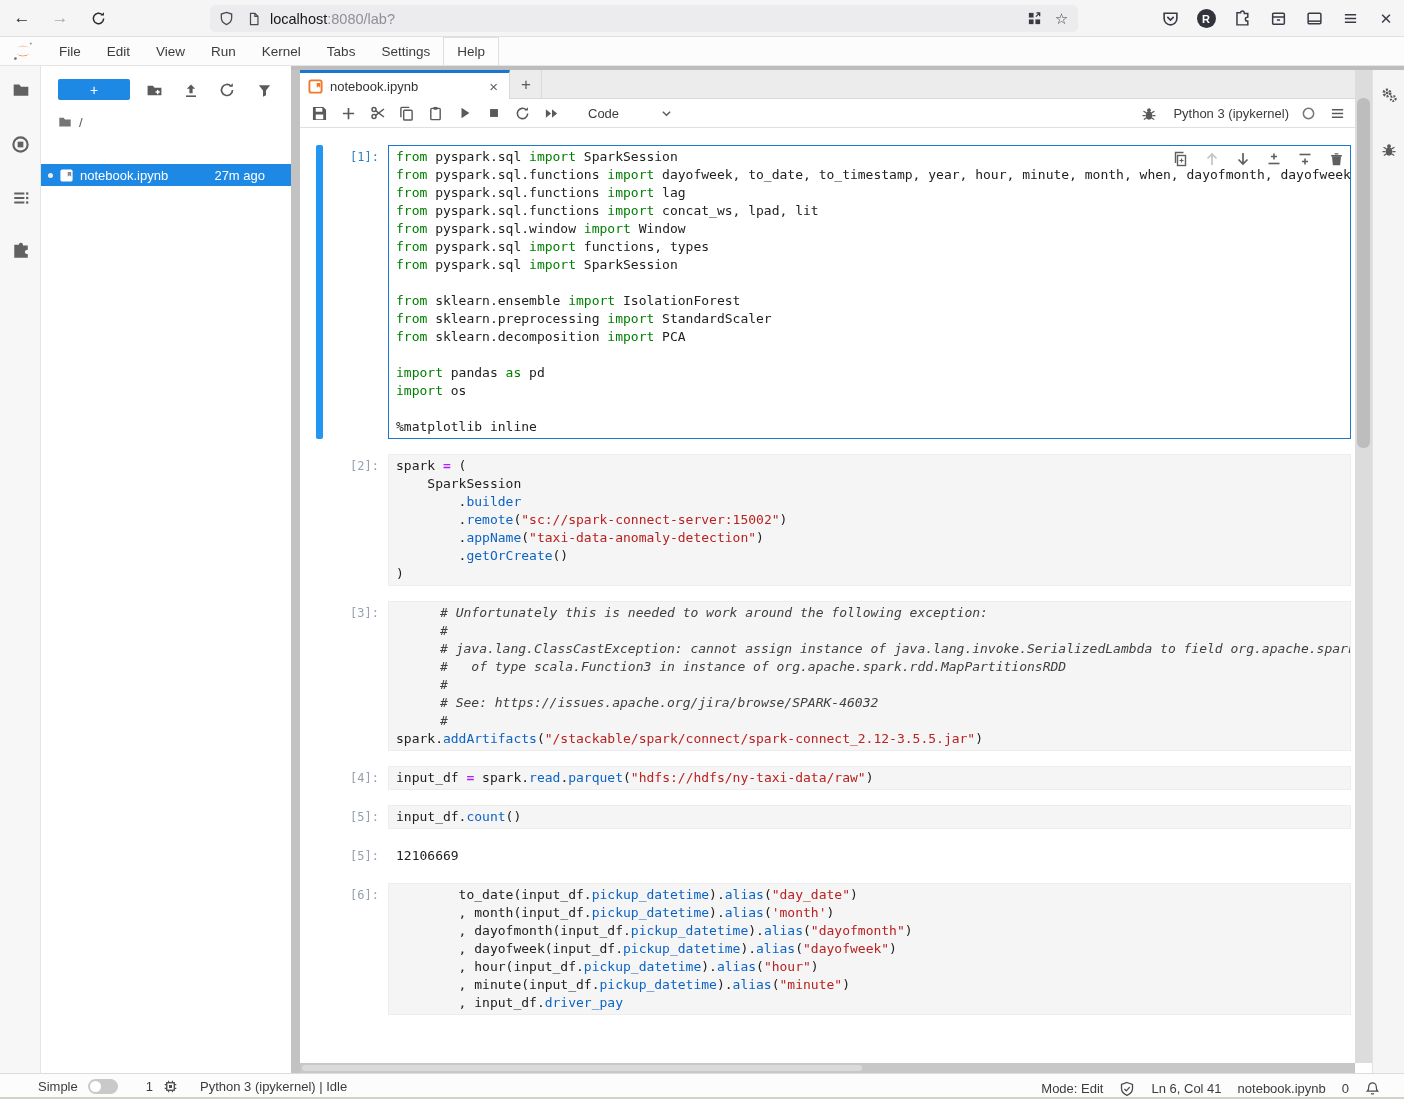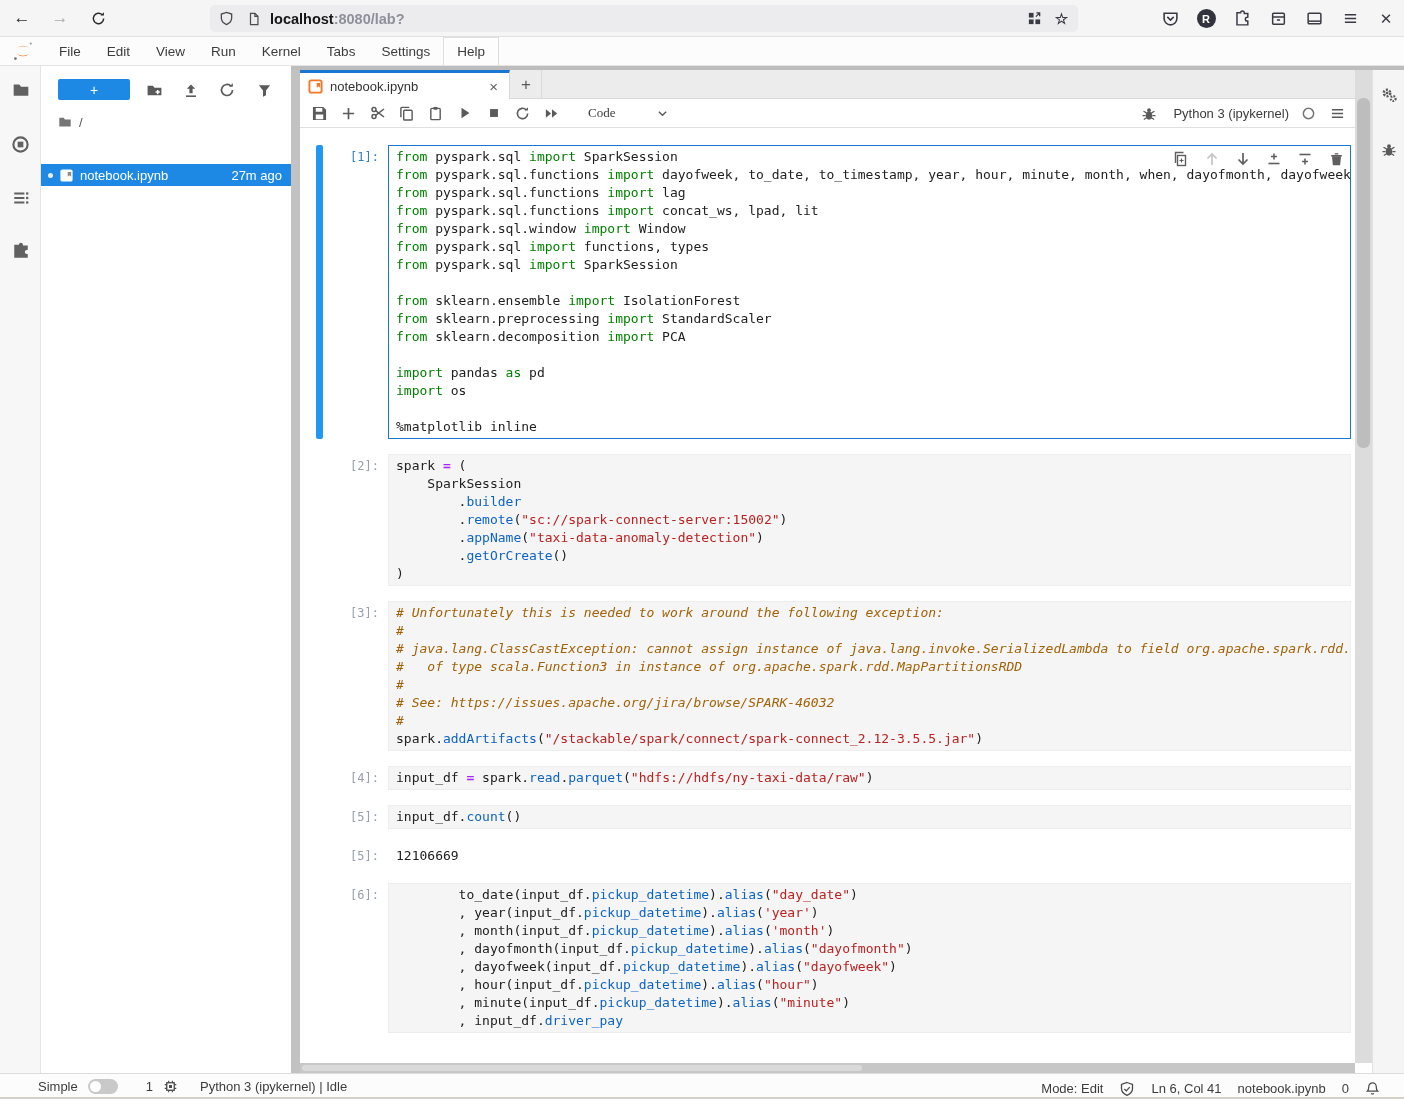--- a/index.html
+++ b/index.html
@@ -3,21 +3,21 @@
 <meta charset="utf-8">
 <style>
   * { margin:0; padding:0; box-sizing:border-box; }
   html,body { width:1404px; height:1099px; background:#fff; font-family:"Liberation Sans",sans-serif; }
   .screen { position:relative; width:1404px; height:1099px; overflow:hidden; background:#fff; }
 
   
   .browser { position:absolute; top:0; left:0; right:0; height:37px; background:#f5f5f6; border-bottom:1px solid #e0e0e2; }
   .nav-btn { position:absolute; top:5px; width:26px; height:26px; display:flex; align-items:center; justify-content:center; color:#2b2b2e; font-size:17px; border-radius:4px; }
   .nav-btn.dim { color:#a7a7ad; }
-  .urlbar { position:absolute; left:210px; top:5px; width:868px; height:27px; background:#ececee; border-radius:5px; display:flex; align-items:center; padding:0 8px;font-weight:bold; }
+  .urlbar { position:absolute; left:210px; top:5px; width:868px; height:27px; background:#ececee; border-radius:5px; display:flex; align-items:center; padding:0 8px; }
   .urlbar .spacer { flex:1; }
   .url-text { font-size:14.5px; color:#16161a; margin-left:8px; }
   .url-text .dim { color:#8f8f9b; }
   .b-ic { width:17px; height:17px; display:flex; align-items:center; justify-content:center; margin-left:10px; }
   .right-icons { position:absolute; right:0; top:5px; height:27px; display:flex; align-items:center; }
   .right-icons .b-ic { margin-left:0; width:36px; height:26px; }
   .avatar-r { width:19px; height:19px; border-radius:50%; background:#33333e; color:#fff; font-size:11px; font-weight:bold; display:flex; align-items:center; justify-content:center; }
   .star { font-size:15px; color:#3a3a44; }
 
   
@@ -38,54 +38,54 @@
   .breadcrumb { position:absolute; left:17px; top:46px; height:20px; display:flex; align-items:center; gap:7px; font-size:13px; color:#555; }
   .fp-header { position:absolute; left:0; right:0; top:72px; height:25px; border-top:1px solid #e4e4e4; border-bottom:1px solid #e4e4e4; font-size:13px; color:#424242; }
   .fp-header .name { position:absolute; left:17px; top:4px; font-weight:bold; }
   .fp-header .caret { position:absolute; left:172px; top:9px; }
   .fp-header .vdiv { position:absolute; left:192px; top:2px; bottom:2px; width:1px; background:#e0e0e0; }
   .fp-header .modified { position:absolute; right:9px; top:4px; }
   .file-row { position:absolute; left:0; right:0; top:98px; height:22px; background:#1e88e5; color:#fff; font-size:13px; display:flex; align-items:center; }
   .file-row .dot { width:5px; height:5px; border-radius:50%; background:#ececec; margin-left:7px; }
   .file-row .fic { margin-left:6px; width:15px; height:15px; }
   .file-row .fname { margin-left:6px; flex:1; }
-  .file-row .fmod { margin-right:9px; }
+  .file-row .fmod { margin-right:26px; }
 
   .splitter { position:absolute; left:291px; width:9px; top:0; bottom:0; background:#c2c2c2; }
   .dock-top-strip { position:absolute; left:291px; right:0; top:0; height:4px; background:#bdbdbd; }
 
   .tabbar { position:absolute; left:300px; width:1055px; top:4px; height:29px; background:#ececec; border-bottom:1px solid #d9d9d9; }
   .tab { position:absolute; left:0; top:0; width:210px; height:29px; background:#fff; border-top:3px solid #1976d2; border-right:1px solid #d9d9d9; display:flex; align-items:center; padding:0 8px; }
   .tab .t-ic { width:15px; height:15px; flex:none; }
   .tab .t-title { margin-left:7px; font-size:13px; color:#333; flex:1; }
   .tab .t-close { color:#616161; font-size:15px; padding:0 3px; }
   .tab-add { position:absolute; left:211px; top:0; width:31px; height:29px; display:flex; align-items:center; justify-content:center; color:#5a5a5a; font-size:17px; border-right:1px solid #d9d9d9; }
 
   .nbtoolbar { position:absolute; left:300px; width:1055px; top:33px; height:29px; background:#fff; border-bottom:1px solid #e0e0e0; display:flex; align-items:center; }
   .tb-btn { width:29px; height:26px; display:flex; align-items:center; justify-content:center; }
   .tb-btn:first-child { margin-left:5px; }
-  .celltype { margin-left:16px; display:flex; align-items:center; gap:42px; font-size:13px; color:#3c3c3c; padding:2px 6px;font-family:Liberation Serif, serif; }
+  .celltype { margin-left:16px; display:flex; align-items:center; gap:42px; font-size:13px; color:#3c3c3c; padding:2px 6px; }
   .tb-right { position:absolute; right:8px; top:0; height:29px; display:flex; align-items:center; gap:10px; }
   .kernel-name { font-size:13px; color:#3c3c3c; }
 
   .content { position:absolute; left:300px; width:1055px; top:62px; bottom:10px; background:#fff; overflow:hidden; padding-top:17px; }
   .cell { position:relative; display:flex; margin:0 0 15px 16px; }
   .collapser { flex:none; width:7px; border-radius:2px; background:transparent; }
   .cell.active .collapser { background:#2196f3; }
   .prompt { flex:none; width:65px; text-align:right; padding:3px 9px 0 0; font-family:"DejaVu Sans Mono",monospace; font-size:12px; line-height:18px; color:#97a0ac; }
   .cell.active .prompt { color:#307fc1; }
   .editor { flex:none; width:963px; background:#f5f5f5; border:1px solid #ededed; padding:2px 7px; overflow:hidden; }
   .cell.active .editor { background:#fff; border:1px solid #1976d2; }
   .out-text { flex:none; padding:3px 8px; }
   .cm-line, .out-text { font-family:"DejaVu Sans Mono",monospace; font-size:13px; line-height:18px; white-space:pre; color:#212121; }
   .tok-kw { color:#008000; font-weight:normal; }
   .tok-op { color:#AA22FF; font-weight:bold; }
   .tok-str { color:#BA2121; }
   .tok-prop { color:#0d63c4; }
-  .tok-com { color:#a16207; font-style:italic; }
+  .tok-com { color:#404040; font-style:italic;margin-left:44px; }
   .cell-toolbar { position:absolute; top:5px; right:9px; display:flex; gap:15px; background:#fff; padding:1px 2px; }
   .ct-btn { width:16px; height:16px; display:flex; align-items:center; justify-content:center; }
 
   .vscroll { position:absolute; left:1355px; width:17px; top:4px; bottom:10px; background:#dcdcdc; }
   .vscroll .thumb { position:absolute; left:2px; right:2px; top:28px; height:350px; background:#bdbdbd; border-radius:6px; }
   .hscroll { position:absolute; left:300px; width:1055px; bottom:0; height:10px; background:#c7c7c7; }
   .hscroll .thumb { position:absolute; left:2px; top:2px; height:6px; width:560px; background:#dadada; border-radius:3px; }
 
   .rsidebar { position:absolute; left:1372px; right:0; top:4px; bottom:0; background:#f5f5f5; border-left:1px solid #e2e2e2; }
   .rs-ic { position:absolute; left:0; right:0; height:20px; display:flex; align-items:center; justify-content:center; }
@@ -467,21 +467,20 @@
         <div class="cell">
           <div class="collapser"></div>
           <div class="prompt">[5]:</div>
           <div class="out-text"><div class="cm-line"><span class="tok-txt">12106669</span></div></div>
         </div>
         <div class="cell">
           <div class="collapser"></div>
           <div class="prompt">[6]:</div>
           <div class="editor">
             <div class="cm-line"><span class="tok-txt">        to_date(input_df.</span><span class="tok-prop">pickup_datetime</span><span class="tok-txt">).</span><span class="tok-prop">alias</span><span class="tok-txt">(</span><span class="tok-str">"day_date"</span><span class="tok-txt">)</span></div>
-            <div class="cm-line"><span class="tok-txt">        , year(input_df.</span><span class="tok-prop">pickup_datetime</span><span class="tok-txt">).</span><span class="tok-prop">alias</span><span class="tok-txt">(</span><span class="tok-str">'year'</span><span class="tok-txt">)</span></div>
             <div class="cm-line"><span class="tok-txt">        , month(input_df.</span><span class="tok-prop">pickup_datetime</span><span class="tok-txt">).</span><span class="tok-prop">alias</span><span class="tok-txt">(</span><span class="tok-str">'month'</span><span class="tok-txt">)</span></div>
             <div class="cm-line"><span class="tok-txt">        , dayofmonth(input_df.</span><span class="tok-prop">pickup_datetime</span><span class="tok-txt">).</span><span class="tok-prop">alias</span><span class="tok-txt">(</span><span class="tok-str">"dayofmonth"</span><span class="tok-txt">)</span></div>
             <div class="cm-line"><span class="tok-txt">        , dayofweek(input_df.</span><span class="tok-prop">pickup_datetime</span><span class="tok-txt">).</span><span class="tok-prop">alias</span><span class="tok-txt">(</span><span class="tok-str">"dayofweek"</span><span class="tok-txt">)</span></div>
             <div class="cm-line"><span class="tok-txt">        , hour(input_df.</span><span class="tok-prop">pickup_datetime</span><span class="tok-txt">).</span><span class="tok-prop">alias</span><span class="tok-txt">(</span><span class="tok-str">"hour"</span><span class="tok-txt">)</span></div>
             <div class="cm-line"><span class="tok-txt">        , minute(input_df.</span><span class="tok-prop">pickup_datetime</span><span class="tok-txt">).</span><span class="tok-prop">alias</span><span class="tok-txt">(</span><span class="tok-str">"minute"</span><span class="tok-txt">)</span></div>
             <div class="cm-line"><span class="tok-txt">        , input_df.</span><span class="tok-prop">driver_pay</span></div>
           </div>
         </div>
       </div>
 

